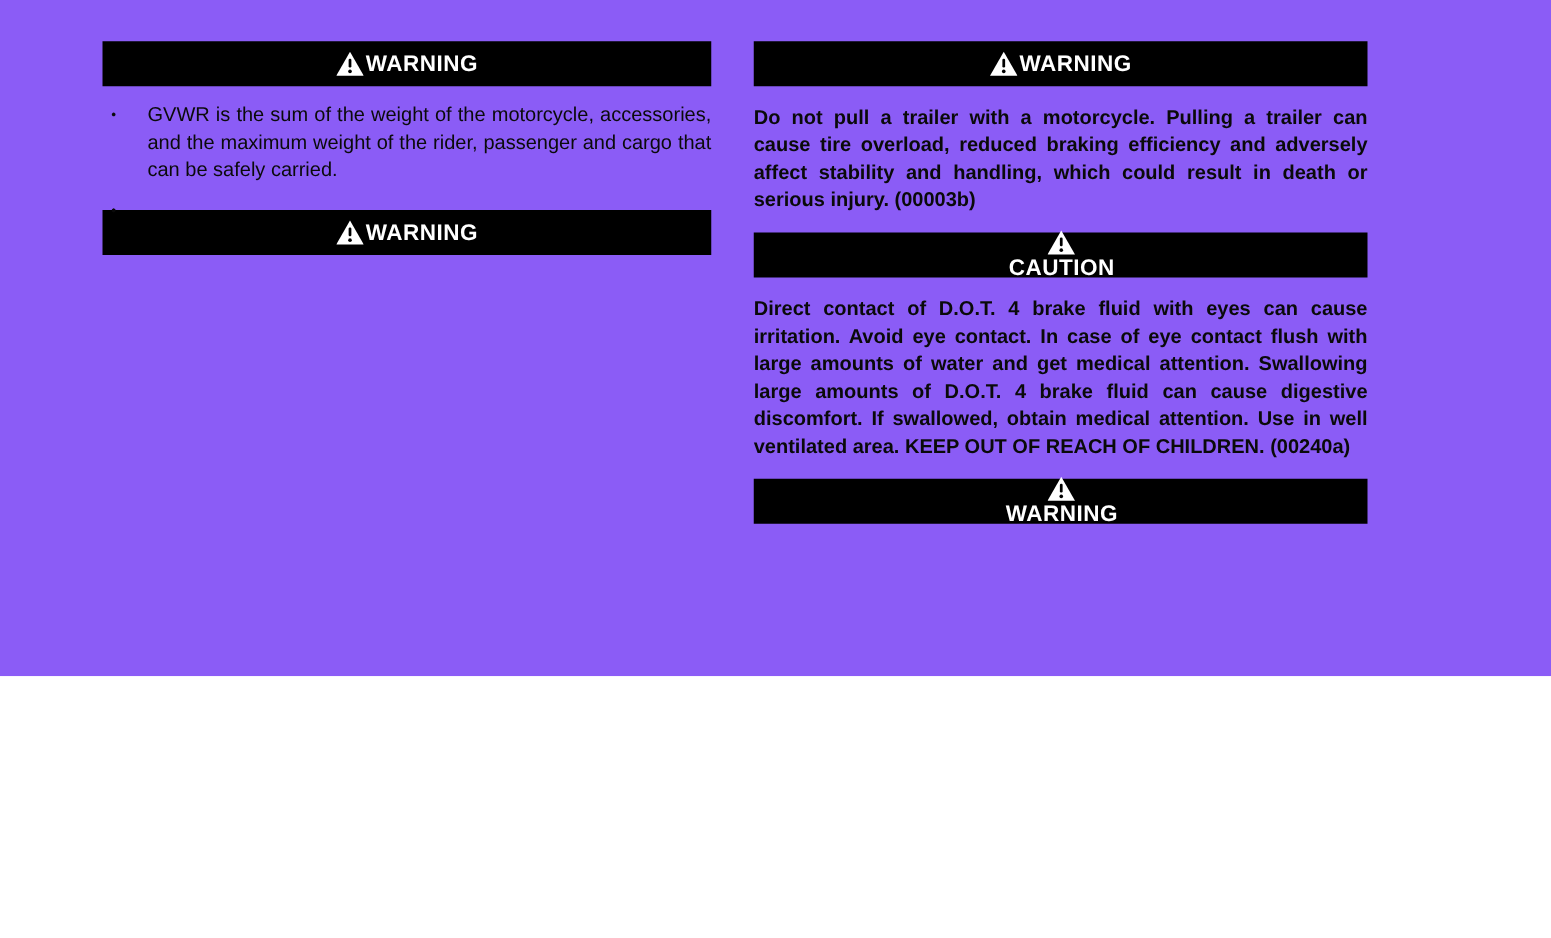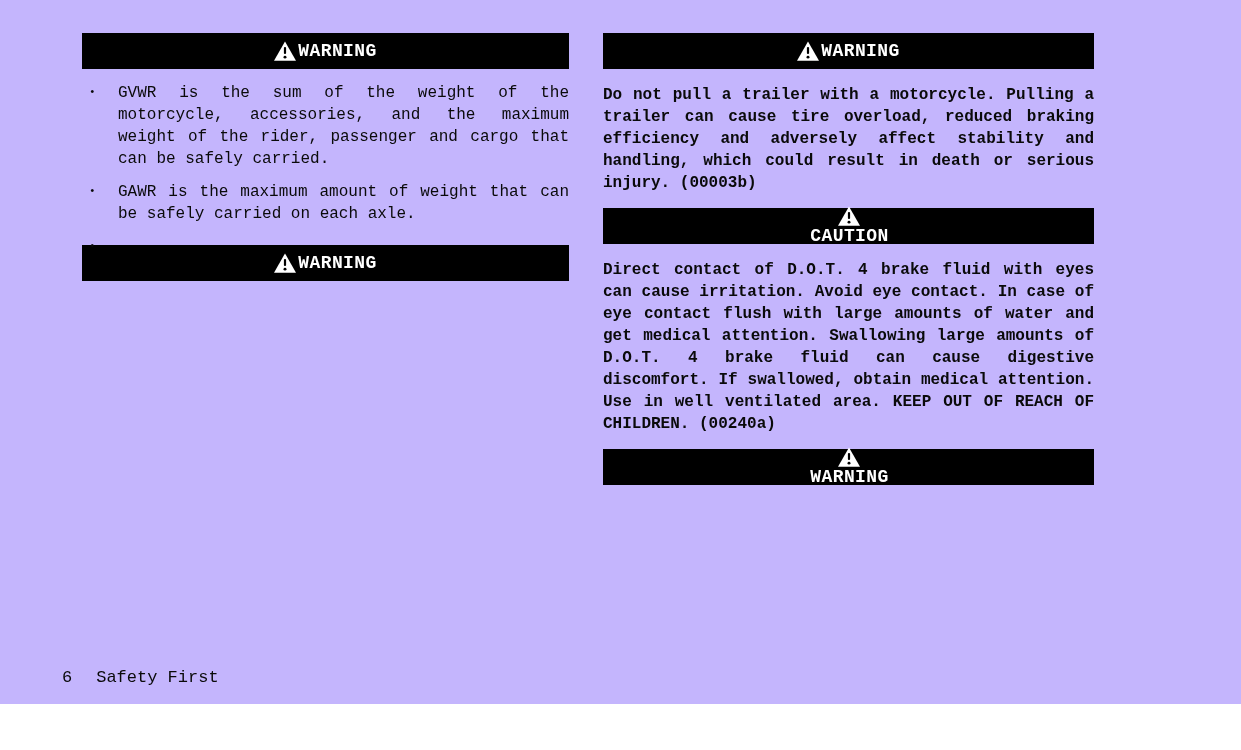--- a/index.html
+++ b/index.html
@@ -3,23 +3,23 @@
 <meta charset="utf-8">
 <style>
   html, body {
     margin: 0;
     padding: 0;
     background: #ffffff;
   }
   .page {
     position: relative;
     width: 1241px;
-    height: 704px;
-    background: #c4b5fd;
-    font-family: Liberation Mono, monospace;
+    height: 541px;
+    background: #8b5cf6;
+    font-family: Liberation Sans, sans-serif;
     color: #0a0a0a;
     overflow: hidden;
   }
   .col {
     position: absolute;
     top: 33px;
   }
   .col-left  { left: 82px;  width: 487px; }
   .col-right { left: 603px; width: 491px; }
 
@@ -97,21 +97,20 @@
     </div>
 
 
     <ul class="bullets">
       <li>
         <span class="bullet-marker">•</span>
         <span>GVWR is the sum of the weight of the motorcycle, accessories, and the maximum weight of the rider, passenger and cargo that can be safely carried.</span>
       </li>
       <li>
         <span class="bullet-marker">•</span>
-        <span>GAWR is the maximum amount of weight that can be safely carried on each axle.</span>
       </li>
       <li>
         <span class="bullet-marker">•</span>
       </li>
     </ul>
 
     <div class="banner banner-mid">
       <span class="tri-icon">
         <svg width="22" height="20" viewBox="0 0 24 21">
           <path d="M12 0 L24 21 L0 21 Z" fill="#ffffff"></path>

